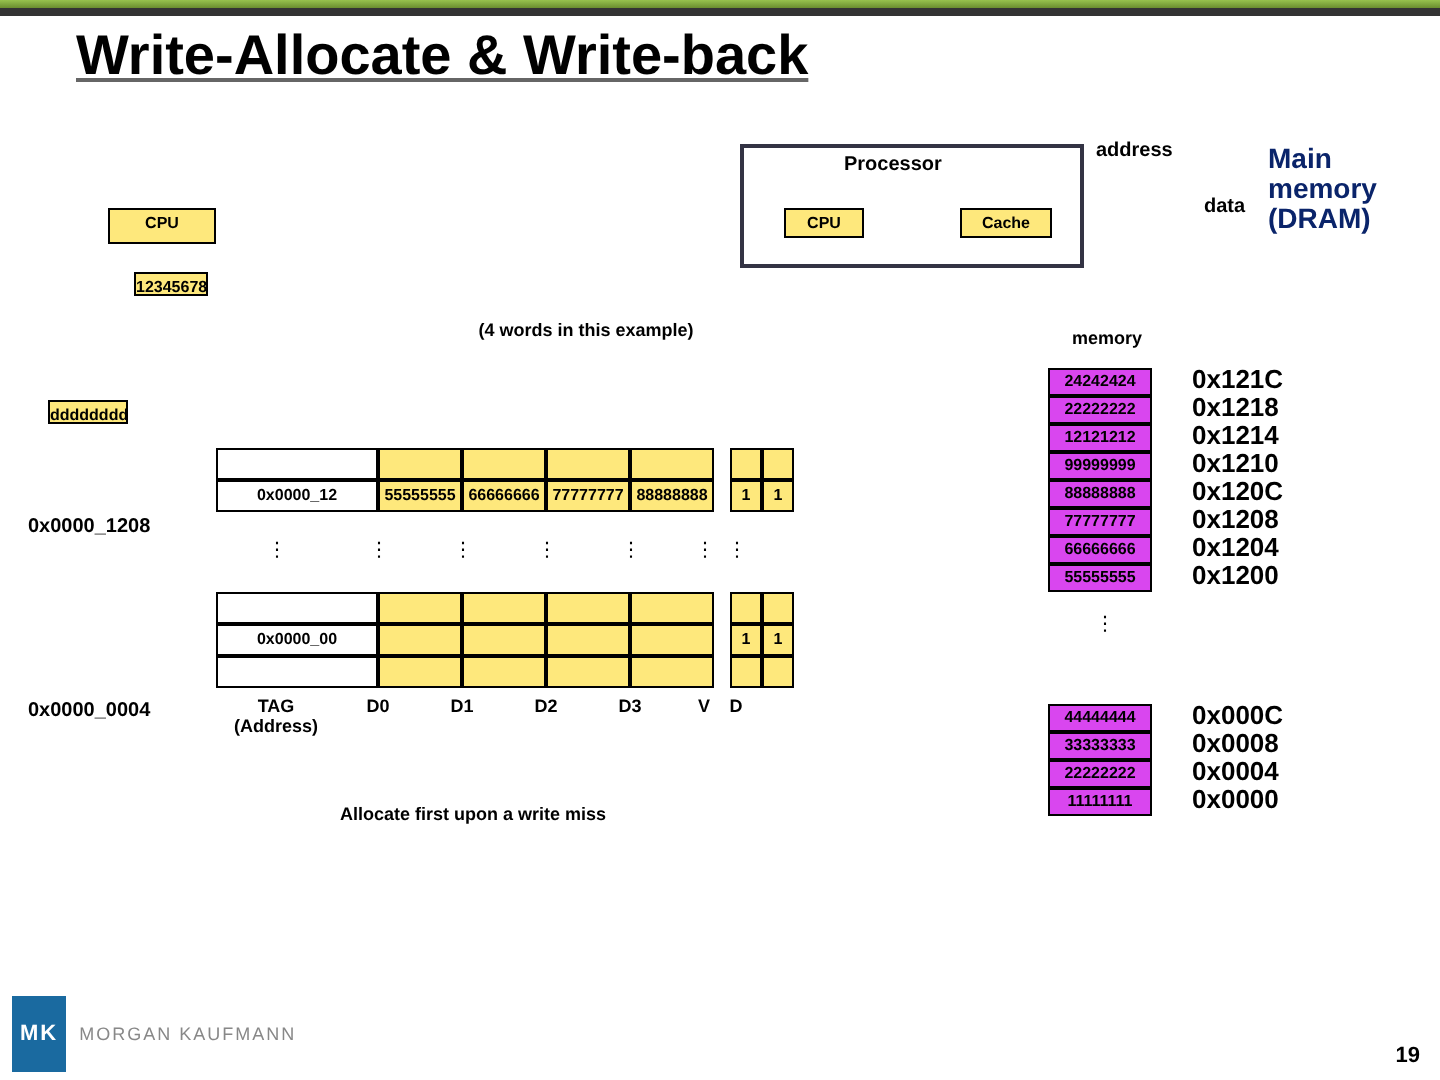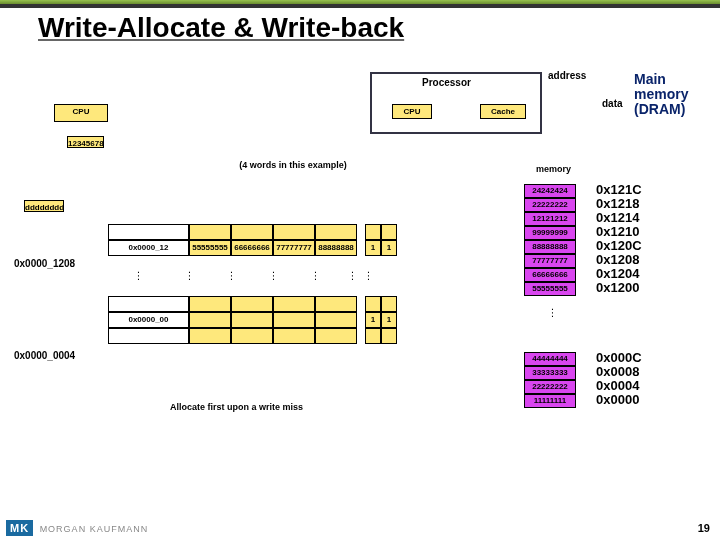--- a/index.html
+++ b/index.html
@@ -31,21 +31,21 @@
   .mem-cell { width: 52px; border: 1px solid #000; background: #d946ef; font-size: 8px; font-weight: bold; text-align: center; line-height: 12px; }
   .mem-addr { width: 46px; font-size: 13px; font-weight: bold; line-height: 12px; padding-left: 20px; }
   .mem-hdr { font-size: 9px; font-weight: bold; }
 
   .alloc-caption { position: absolute; font-size: 9px; font-weight: bold; }
 
   .rside { position: absolute; font-size: 10px; font-weight: bold; }
   .main-mem { font-size: 14px; color: #0a246a; font-weight: bold; line-height: 15px; }
 
   .logo { position: absolute; left: 6px; bottom: 4px; font-size: 9px; color: #888; letter-spacing: 1px; }
-  .logo .mk { display: inline-block; background: #1a6aa0; color: #fff; font-weight: bold; padding: 2px 4px; margin-right: 3px; font-size: 11px; }
+  .logo .mk { display: inline-block; background: #1a6aa0; color: #fff; font-weight: bold; padding: 13px 4px; margin-right: 3px; font-size: 11px; }
   .pagenum { position: absolute; right: 10px; bottom: 6px; font-size: 11px; font-weight: bold; }
 </style>
 </head>
 <body>
 
 <div class="topbar"></div>
 <div class="title">Write-Allocate &amp; Write-back</div>
 
 <div class="stage">
 
@@ -132,20 +132,30 @@
       <div class="cache-cell tag empty-white"></div>
       <div class="cache-cell"></div>
       <div class="cache-cell"></div>
       <div class="cache-cell"></div>
       <div class="cache-cell"></div>
       <div style="width:8px;"></div>
       <div class="cache-cell vd"></div>
       <div class="cache-cell vd"></div>
     </div>
 
+    <div class="cache-row" style="height:14px; margin-top:4px;">
+      <div class="col-hdr" style="width:60px;">TAG (Address)</div>
+      <div class="col-hdr" style="width:42px;">D0</div>
+      <div class="col-hdr" style="width:42px;">D1</div>
+      <div class="col-hdr" style="width:42px;">D2</div>
+      <div class="col-hdr" style="width:42px;">D3</div>
+      <div style="width:8px;"></div>
+      <div class="col-hdr" style="width:16px;">V</div>
+      <div class="col-hdr" style="width:16px;">D</div>
+    </div>
   </div>
 
   <div class="alloc-caption" style="left:150px; top:346px;">Allocate first upon a write miss</div>
 
   <div class="mem-hdr" style="position:absolute; left:516px; top:108px;">memory</div>
 
   <div class="mem-grid" style="left:504px; top:128px;">
     <div class="mem-row">
         <div class="mem-cell">24242424</div>
         <div class="mem-addr">0x121C</div>

